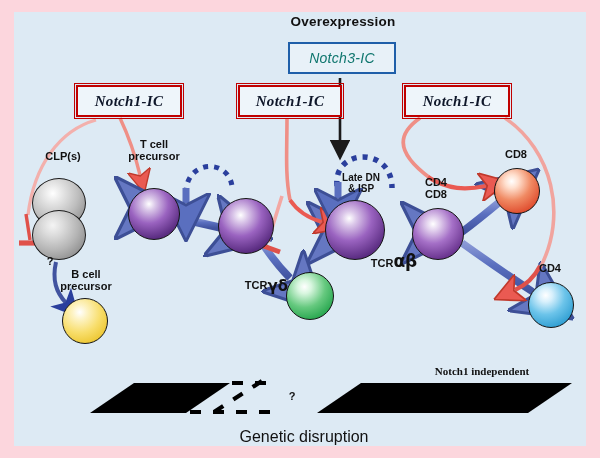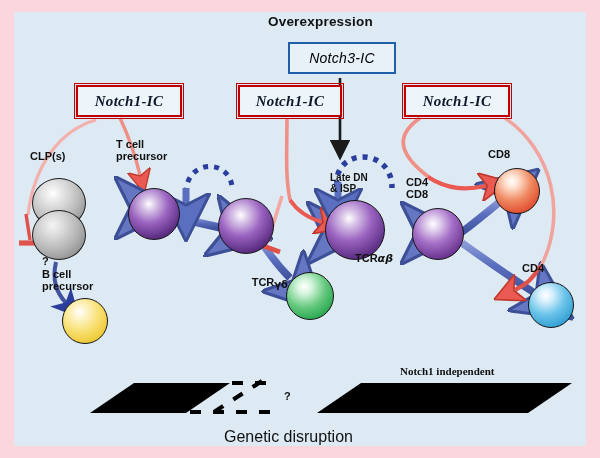--- a/index.html
+++ b/index.html
@@ -6,38 +6,38 @@
   #stage{
     position:relative;width:600px;height:458px;overflow:hidden;
     background:#fcd6dd;
     font-family:"Liberation Sans", sans-serif;
   }
   #canvas{
     position:absolute;left:14px;top:12px;width:572px;height:434px;
     background:#ddeaf4;
   }
   svg.layer{position:absolute;left:0;top:0;width:600px;height:458px;pointer-events:none;}
-  .lbl{position:absolute;font-weight:bold;color:#111;line-height:1.12;text-align:left;white-space:nowrap;}
+  .lbl{position:absolute;font-weight:bold;color:#111;line-height:1.12;text-align:center;white-space:nowrap;}
   .ovr{font-size:13.5px;letter-spacing:.2px;}
   .cellname{font-size:11px;}
   .tcr{font-size:11px;}
   .qmark{font-size:11px;font-weight:bold;}
   .bar-lbl{font-size:11px;font-weight:bold;}
   .bottom-title{font-size:16px;font-weight:normal;}
   .gbox{
     position:absolute;background:#eef5fa;display:flex;align-items:center;justify-content:center;
   }
   .gbox span{
     font-family:"Liberation Serif", serif;font-style:italic;font-weight:bold;
     font-size:15px;letter-spacing:.3px;
   }
   .red-box{border:2.5px solid #c00000;outline:1px solid #c00000;outline-offset:1.5px;}
   .red-box span{color:#0f172a;}
   .blue-box{border:2px solid #1f5fa9;}
-  .blue-box span{color:#000000;font-family:"Liberation Sans",sans-serif;font-weight:normal;font-style:italic;font-size:14px;}
+  .blue-box span{color:#0f766e;font-family:"Liberation Sans",sans-serif;font-weight:normal;font-style:italic;font-size:14px;}
   .sphere{position:absolute;border-radius:50%;}
 </style>
 </head>
 <body>
 
 <div id="stage">
   <div id="canvas"></div>
 
   <svg class="layer" viewBox="0 0 600 458">
     <defs>
@@ -197,25 +197,25 @@
   <div class="lbl cellname" style="left:406px;top:176px;width:60px;">
     <span>CD4</span><br>
     <span>CD8</span>
   </div>
 
   <div class="lbl cellname" style="left:488px;top:148px;width:56px;">CD8</div>
 
   <div class="lbl cellname" style="left:522px;top:262px;width:56px;">CD4</div>
 
   <div class="lbl tcr" style="left:216px;top:276px;width:72px;text-align:right;">
-    <span>TCR</span><span style="font-family:'DejaVu Sans',sans-serif;font-size:10px;position:relative;top:2px;">γδ</span>
+    <span>TCR</span><span style="font-family:'DejaVu Sans',sans-serif;font-size:15px;position:relative;top:2px;">γδ</span>
   </div>
 
   <div class="lbl tcr" style="left:355px;top:252px;width:78px;">
-    <span>TCR</span><span style="font-family:'DejaVu Sans',sans-serif;font-size:11px;font-style:italic;">αβ</span>
+    <span>TCR</span><span style="font-family:'DejaVu Sans',sans-serif;font-size:17px;">αβ</span>
   </div>
 
 
   <div class="lbl bar-lbl" style="left:400px;top:365px;width:164px;font-family:Liberation Serif, serif;">Notch1 independent</div>
 
   <div class="lbl qmark" style="left:284px;top:390px;width:16px;">?</div>
 
   <div class="lbl bottom-title" style="left:224px;top:428px;width:160px;">Genetic disruption</div>
 </div>
 

